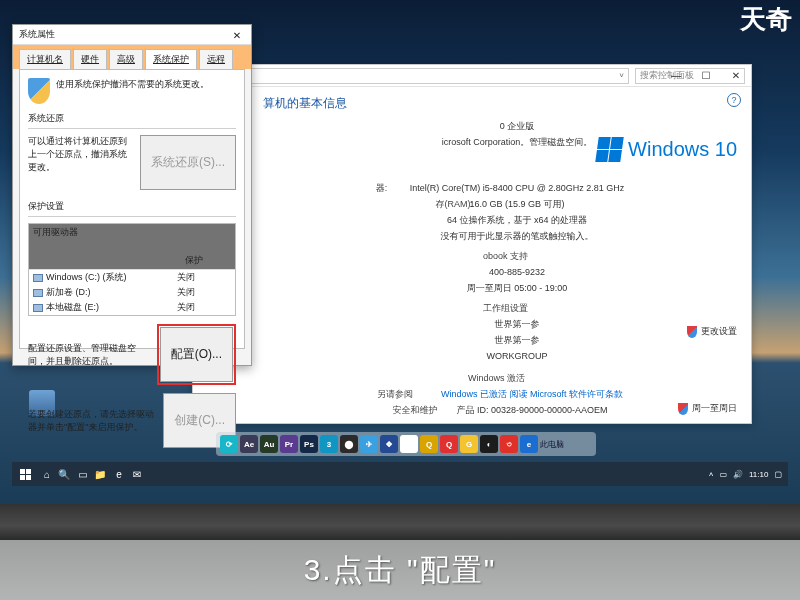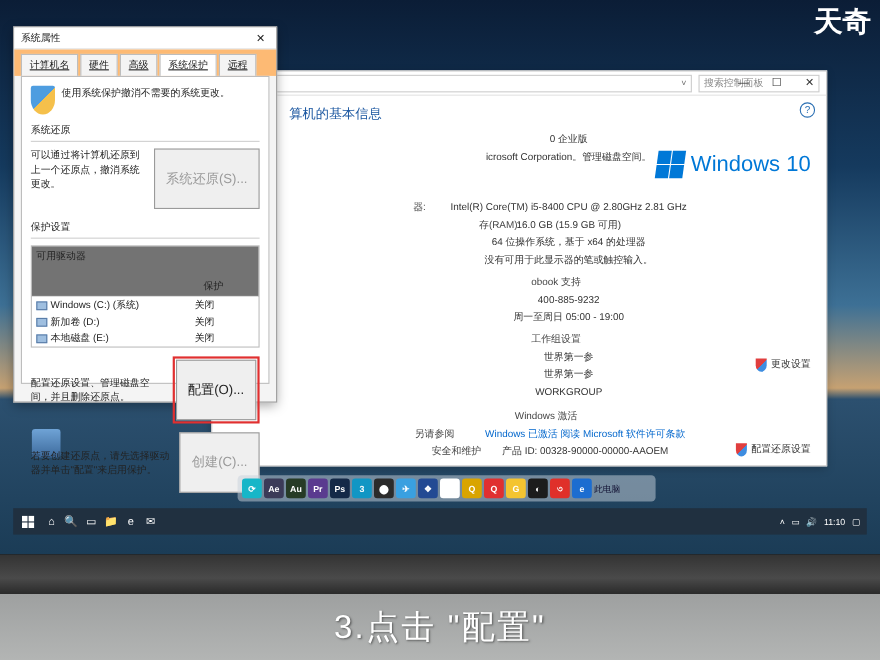--- a/index.html
+++ b/index.html
@@ -203,21 +203,21 @@
                   <div class="lab" style="width:120px">另请参阅</div>
                   <div class="val link">Windows 已激活  阅读 Microsoft 软件许可条款</div>
                 </div>
                 <div class="row">
                   <div class="lab" style="width:120px">安全和维护</div>
                   <div class="val">产品 ID: 00328-90000-00000-AAOEM</div>
                 </div>
               </div>
             <div class="settingslink" style="bottom:8px">
               <span class="shield"></span>
-              <span>配置还原设置</span>
+              <span>周一至周日</span>
             </div>
           </div>
         </div>
 
         <div class="sysprop">
           <div class="dtitle">
             <span>系统属性</span>
             <div class="dclose">✕</div>
           </div>
           <div class="tabs" id="sp-tabs">

